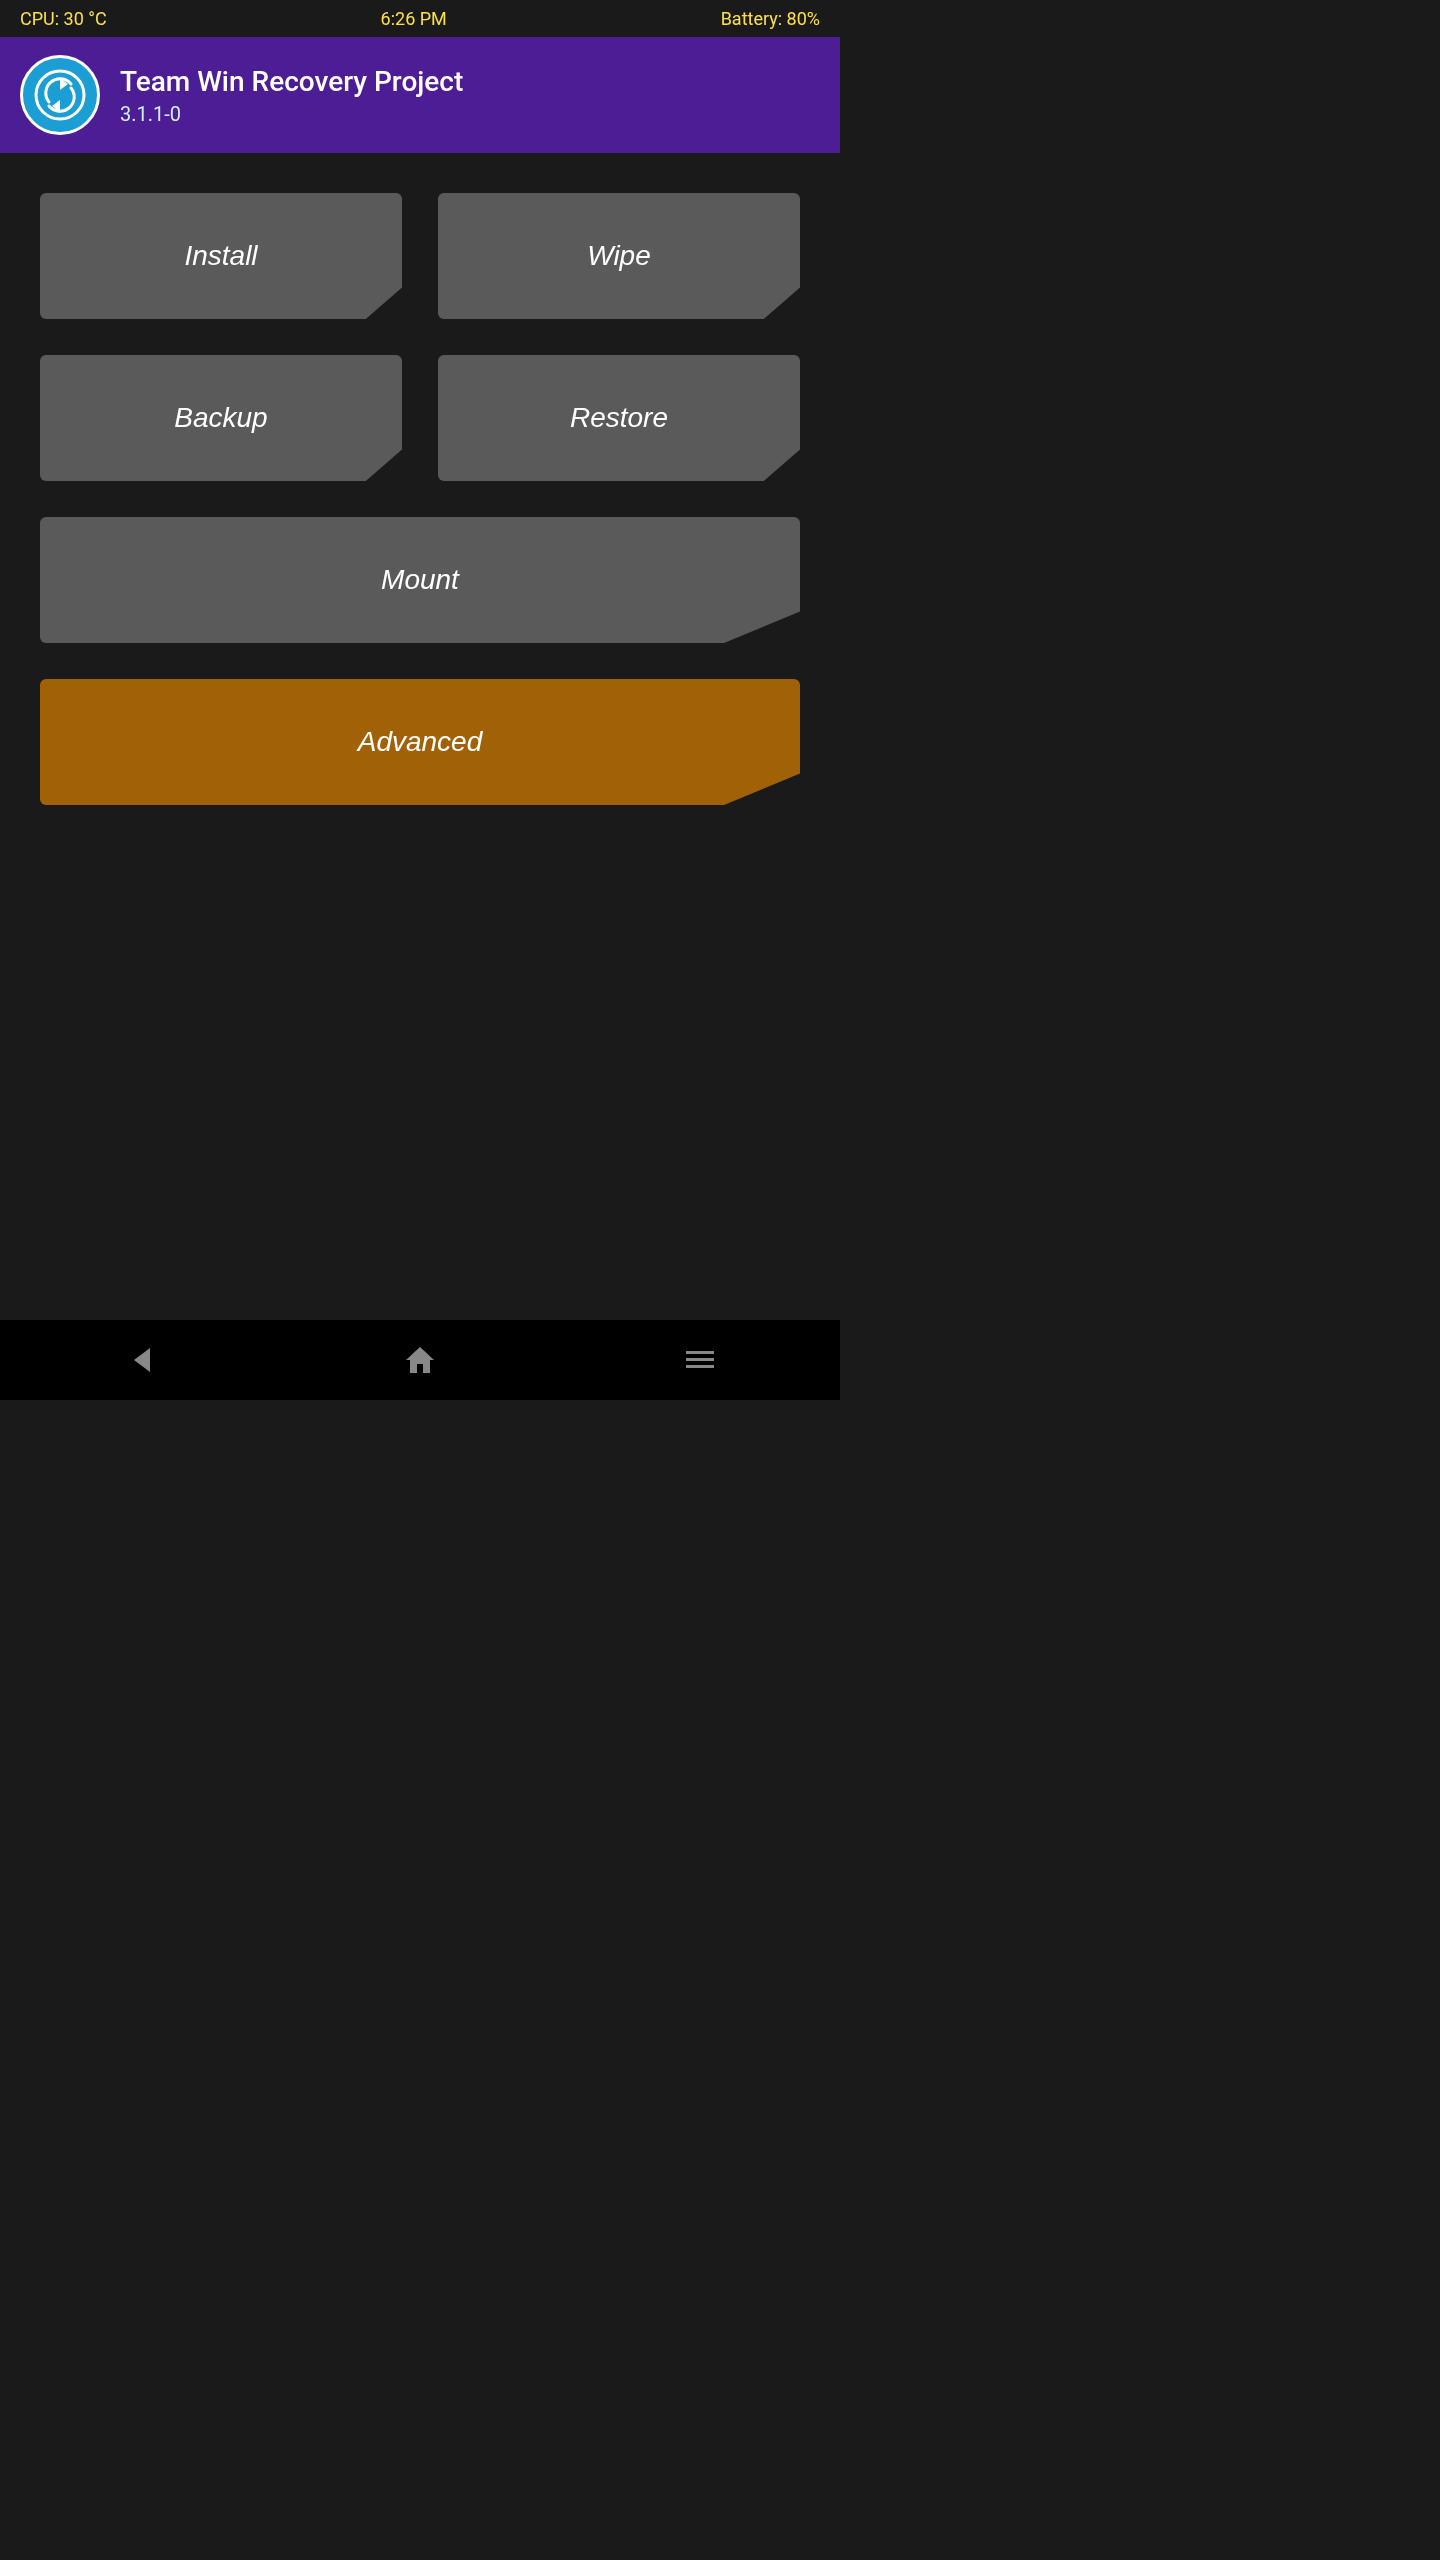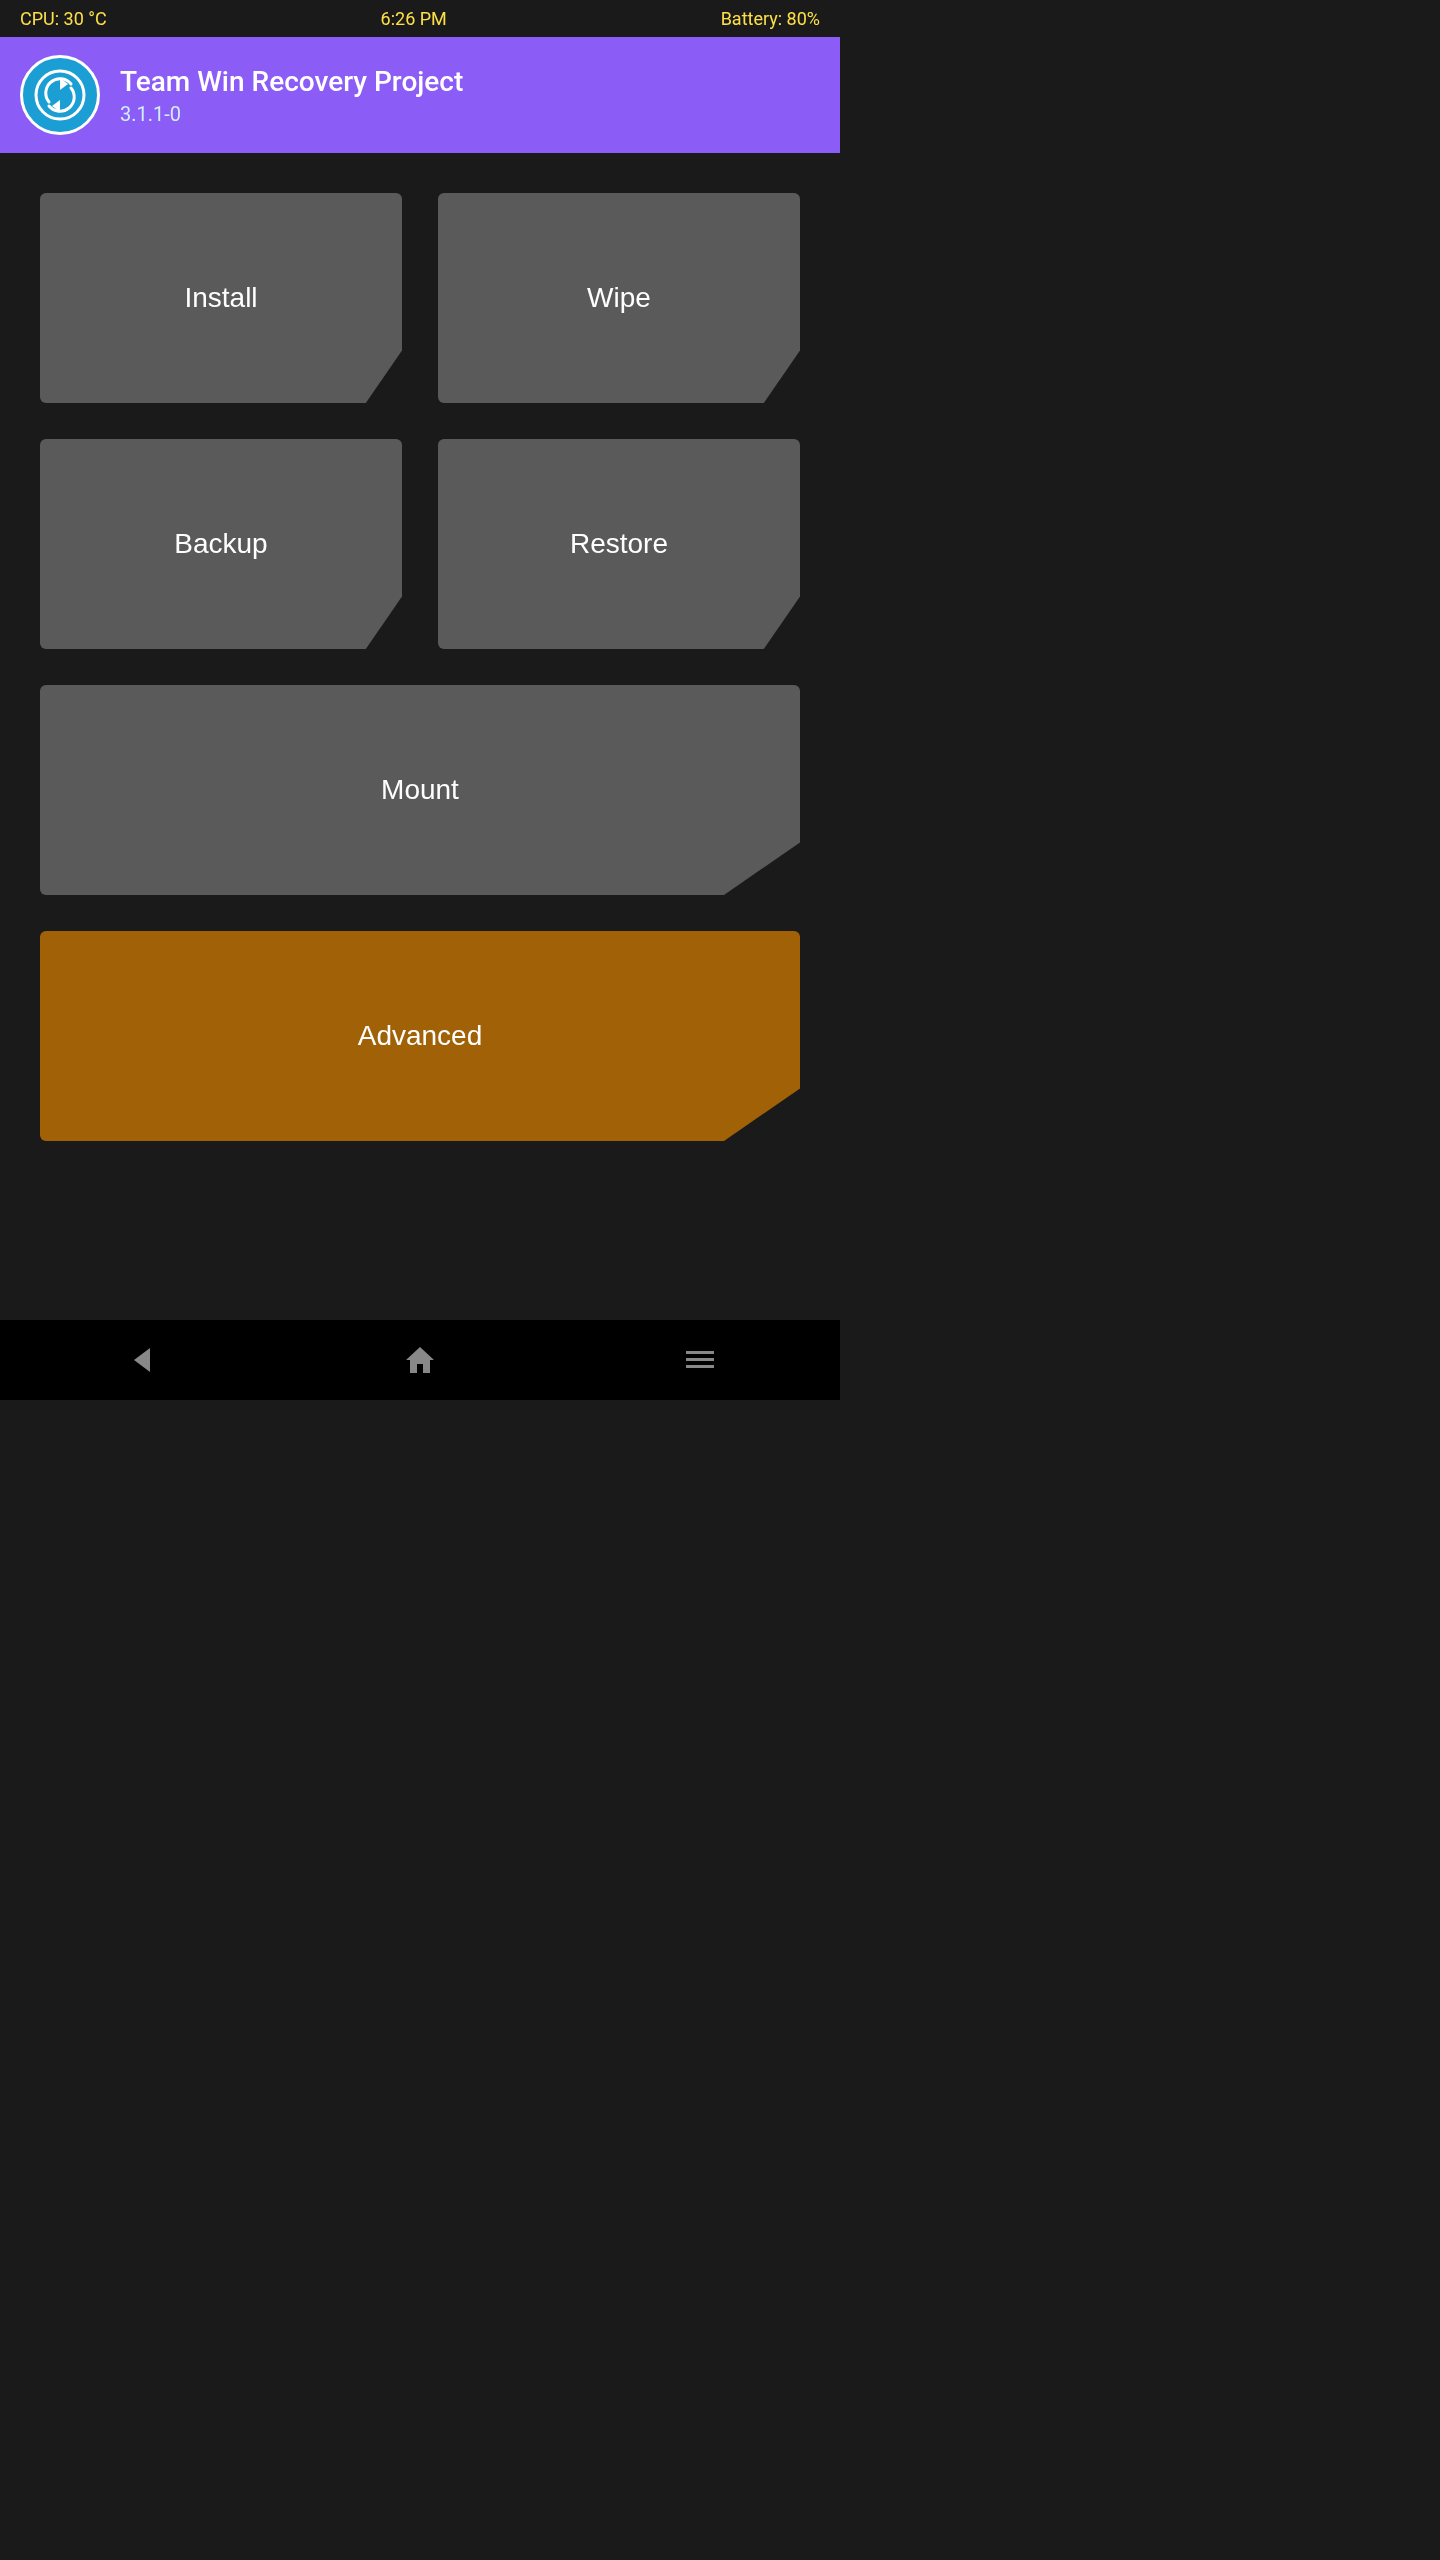--- a/index.html
+++ b/index.html
@@ -24,21 +24,21 @@
       display: flex;
       justify-content: space-between;
       align-items: center;
       padding: 8px 20px;
       font-size: 18px;
       color: #fde047;
     }
 
     
     .header {
-      background-color: #8b5cf6;
+      background-color: #4c1d95;
       display: flex;
       align-items: center;
       padding: 18px 20px;
       gap: 20px;
     }
 
     .header-logo {
       width: 80px;
       height: 80px;
       border-radius: 50%;
@@ -81,34 +81,35 @@
       gap: 36px;
     }
 
     .button-row {
       display: flex;
       gap: 36px;
     }
 
     .action-button {
       flex: 1;
-      height: 210px;
+      height: 126px;
       background-color: #5a5a5a;
       border: none;
       border-radius: 6px;
       color: white;
       font-size: 28px;
       font-weight: 400;
       cursor: pointer;
       position: relative;
       text-align: center;
       display: flex;
       align-items: center;
       justify-content: center;
       clip-path: polygon(0 0, 100% 0, 100% 75%, 90% 100%, 0 100%);
+      font-style: italic;
     }
 
     .action-button::after {
       content: '';
       position: absolute;
       bottom: 0;
       right: 0;
       width: 0;
       height: 0;
       border-style: solid;

